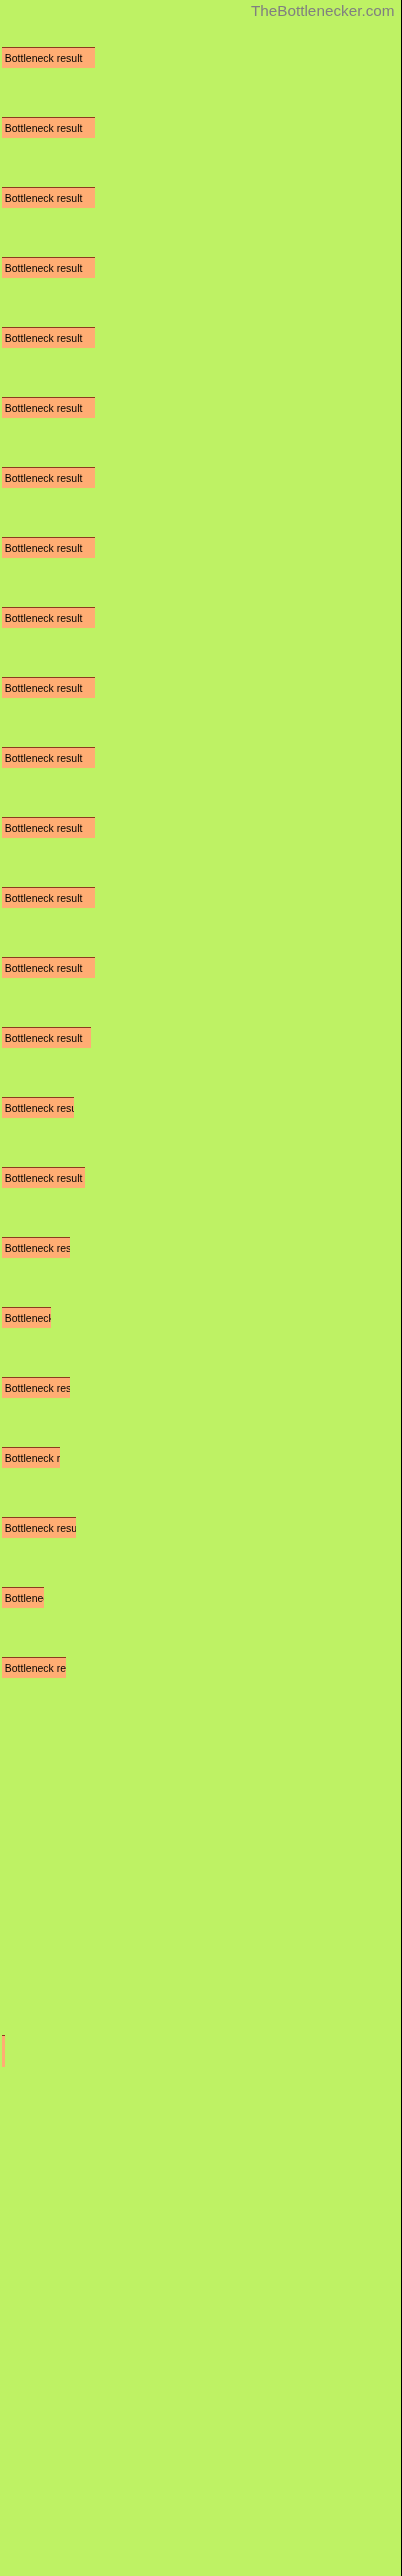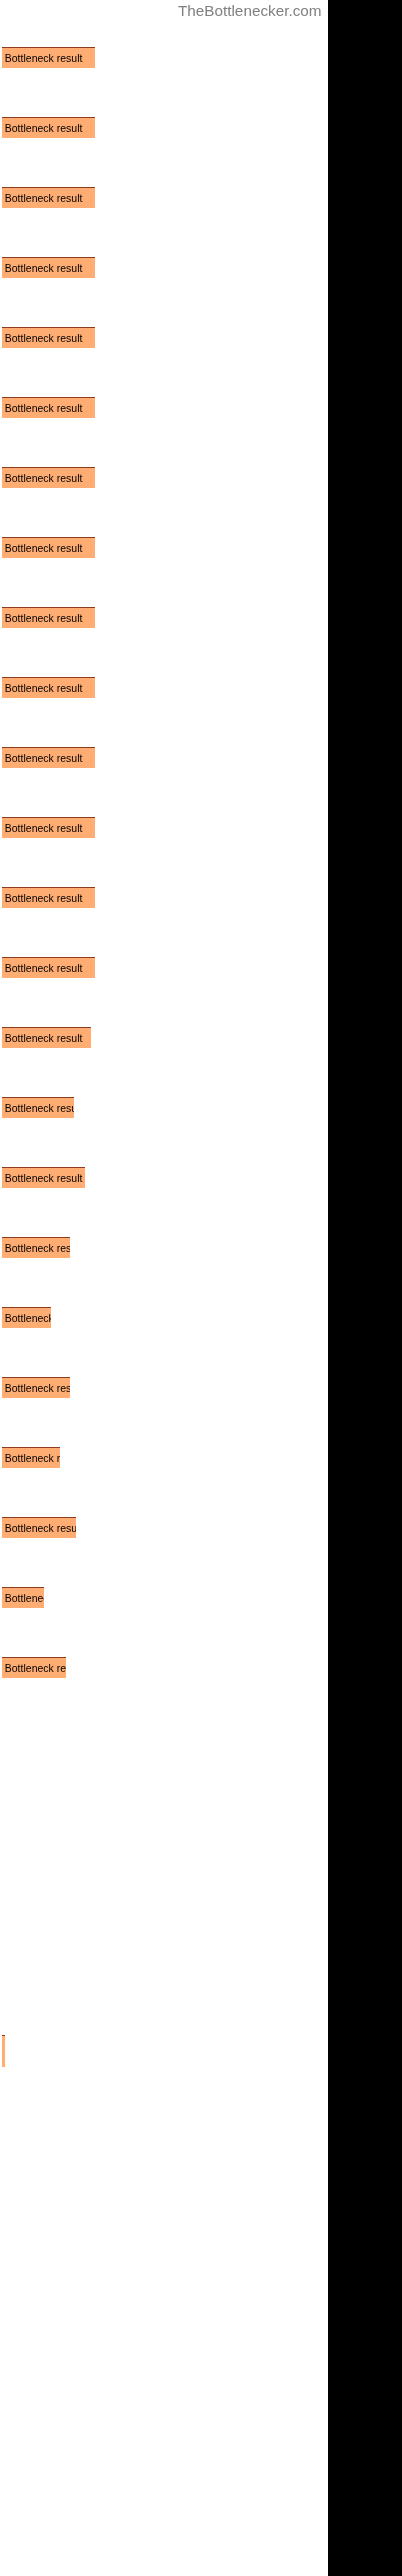--- a/index.html
+++ b/index.html
@@ -13,23 +13,23 @@
     height: 2576px;
     position: relative;
     overflow: hidden;
     font-family: "Liberation Sans", sans-serif;
     -webkit-font-smoothing: antialiased;
   }
   #chart-root {
     position: absolute;
     left: 0;
     top: 0;
-    width: 328px;
+    width: 401px;
     height: 2576px;
-    background: #ffffff;
+    background: #bef264;
     text-align: center;
   }
   .site-title {
     position: absolute;
     right: 6.4px;
     top: 1.6px;
     color: #808080;
     font-size: 15.3px;
     font-family: "Liberation Sans", sans-serif;
     letter-spacing: 0px;

